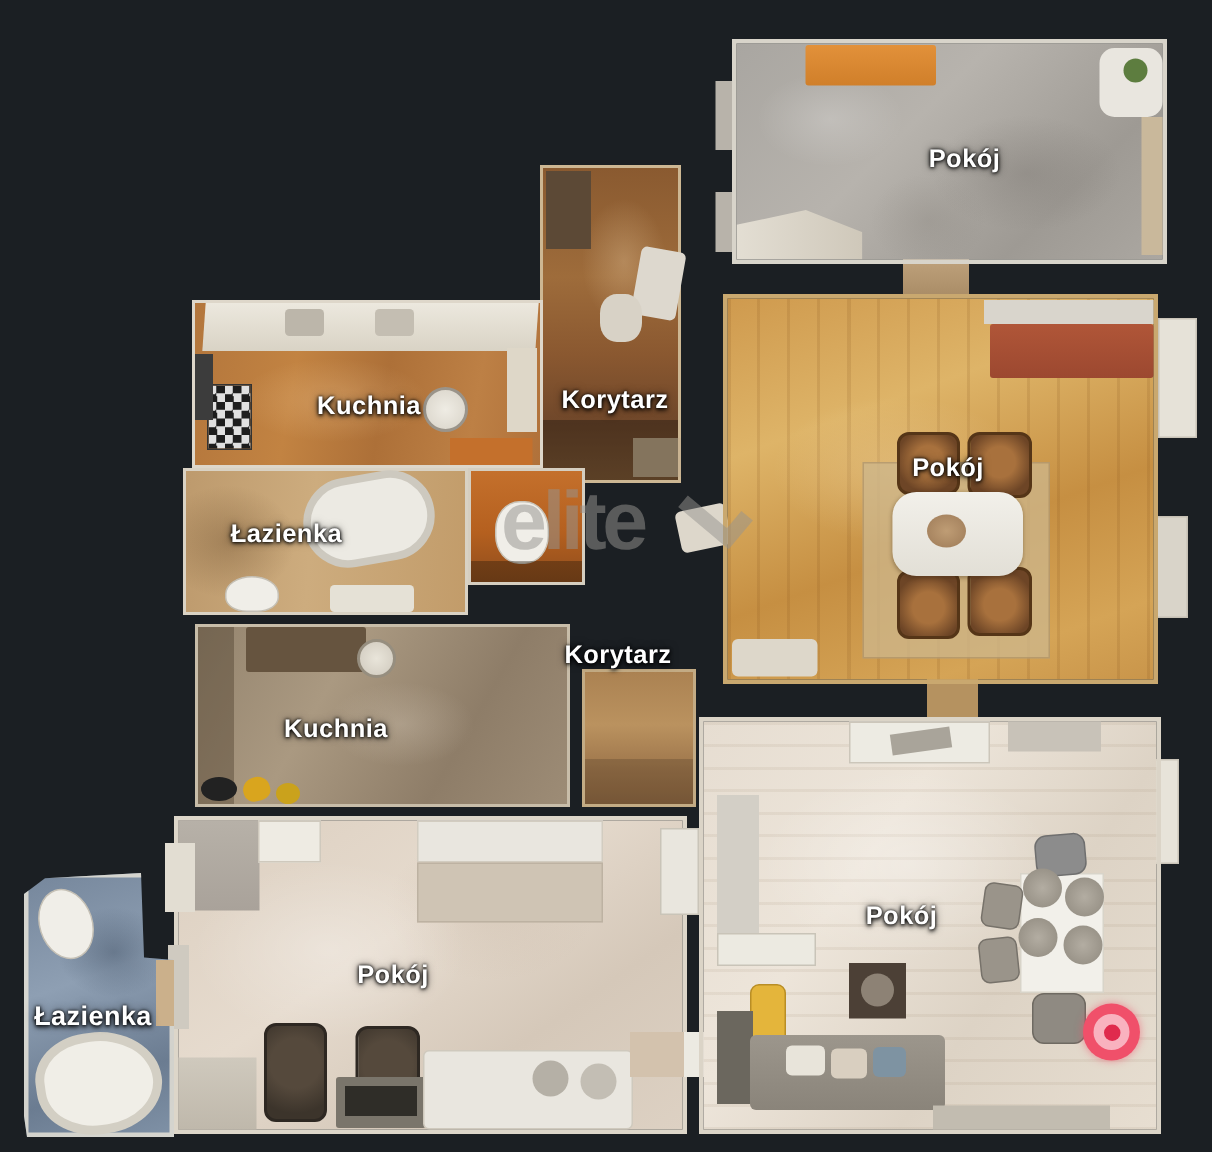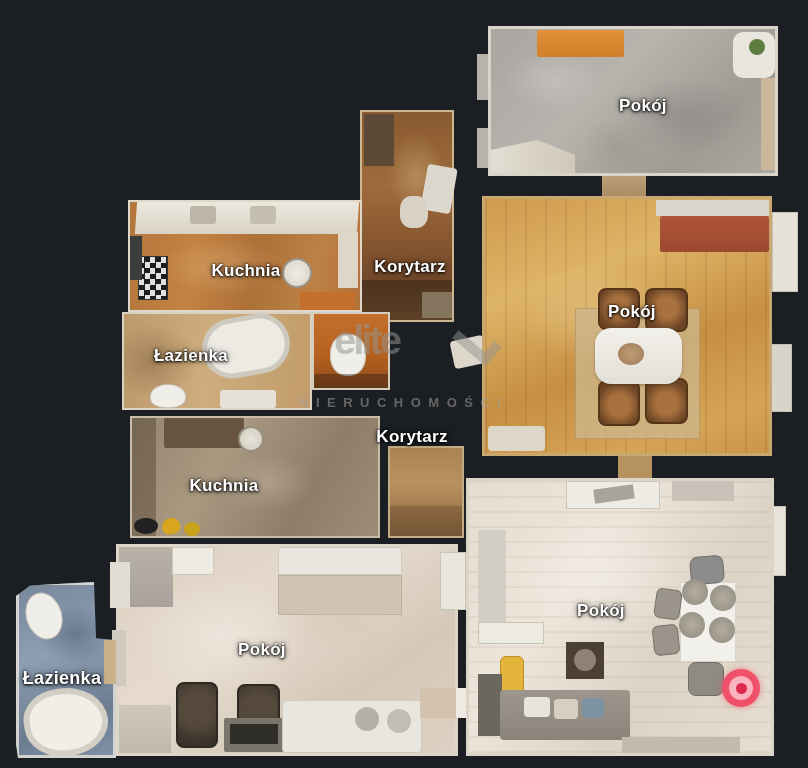--- a/index.html
+++ b/index.html
@@ -56,21 +56,21 @@
     background:
       radial-gradient(50px 40px at 60% 30%, rgba(40,55,75,.35), transparent 75%),
       linear-gradient(160deg,#75869b,#8e9fb3 40%,#6b7c91 75%,#8092a7);}
   #room-pokoj-4{left:466px;top:478px;width:308px;height:278px;border:3px solid #dbd4c7;
     background:
       radial-gradient(140px 90px at 45% 35%, rgba(255,255,255,.30), transparent 70%),
       repeating-linear-gradient(0deg, rgba(160,140,115,.12) 0 2px, transparent 2px 15px),
       linear-gradient(125deg,#e6ddd1,#ede5da 35%,#ddd3c5 65%,#e7ded1);}
   
   #watermark-brand{position:absolute;left:334px;top:320px;z-index:40;
-    font-size:40px;font-weight:bold;letter-spacing:-3px;line-height:1;
+    font-size:55px;font-weight:bold;letter-spacing:-3px;line-height:1;
     color:rgba(150,148,144,.52);}
   #watermark-check{position:absolute;left:455px;top:330px;z-index:40;
     width:34px;height:15px;border-right:10px solid rgba(150,148,144,.5);
     border-bottom:10px solid rgba(150,148,144,.5);transform:rotate(40deg);}
   #watermark-subtitle{position:absolute;left:299px;top:395px;z-index:40;
     font-size:13px;font-weight:bold;letter-spacing:7.5px;white-space:nowrap;
     color:rgba(162,160,154,.55);}
   
   #camera-marker{position:absolute;left:722px;top:669px;width:38px;height:38px;z-index:60;
     border-radius:50%;background:#f0506a;box-shadow:0 0 6px rgba(240,80,106,.6);}
@@ -218,20 +218,19 @@
   <div class="room-label" style="left:191px;top:356px;">Łazienka</div>
   <div class="room-label" style="left:632px;top:312px;">Pokój</div>
   <div class="room-label" style="left:412px;top:437px;">Korytarz</div>
   <div class="room-label" style="left:224px;top:486px;">Kuchnia</div>
   <div class="room-label" style="left:262px;top:650px;">Pokój</div>
   <div class="room-label" style="left:62px;top:678px;font-size:18px;">Łazienka</div>
   <div class="room-label" style="left:601px;top:611px;">Pokój</div>
 
   <div id="watermark-brand">elite</div>
   <div id="watermark-check"></div>
-  <div id="watermark-subtitle">NIERUCHOMOŚCI</div>
 
   <div id="camera-marker">
     <div class="mid"></div>
     <div class="dot"></div>
   </div>
 
 </div>
 
 </body></html>

